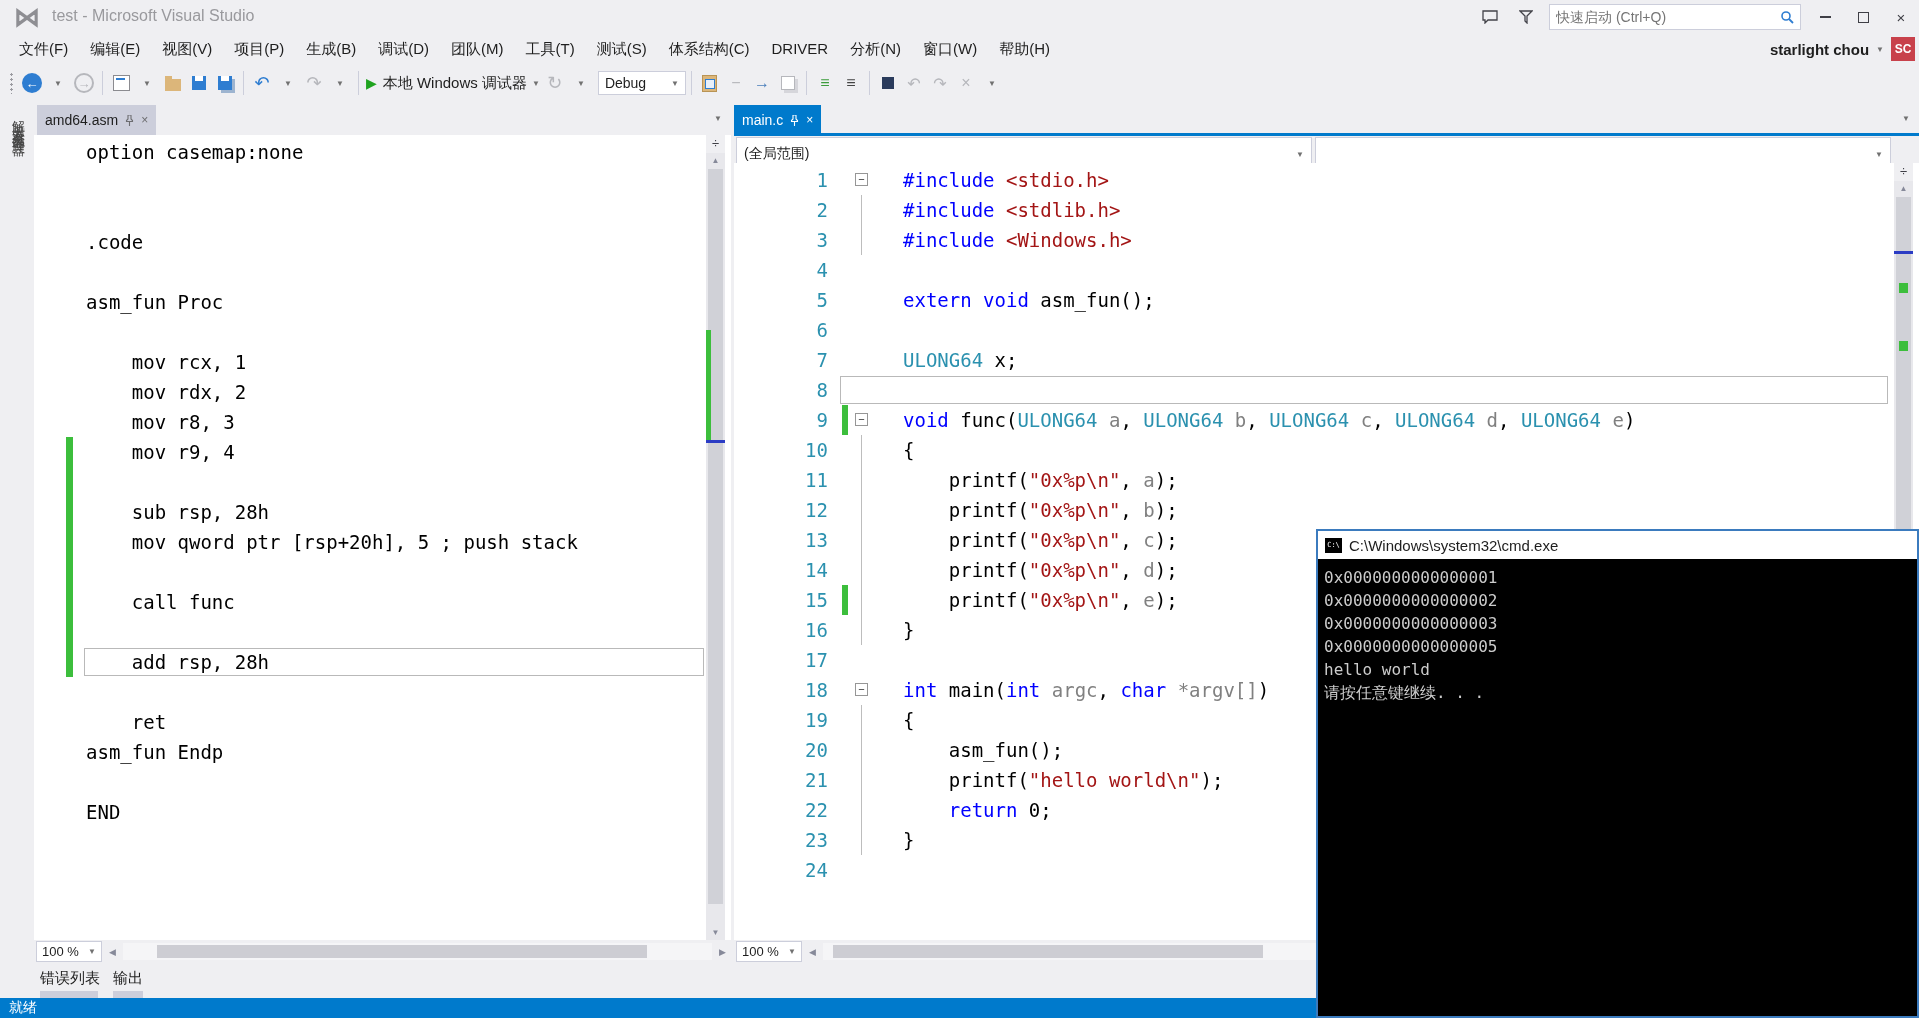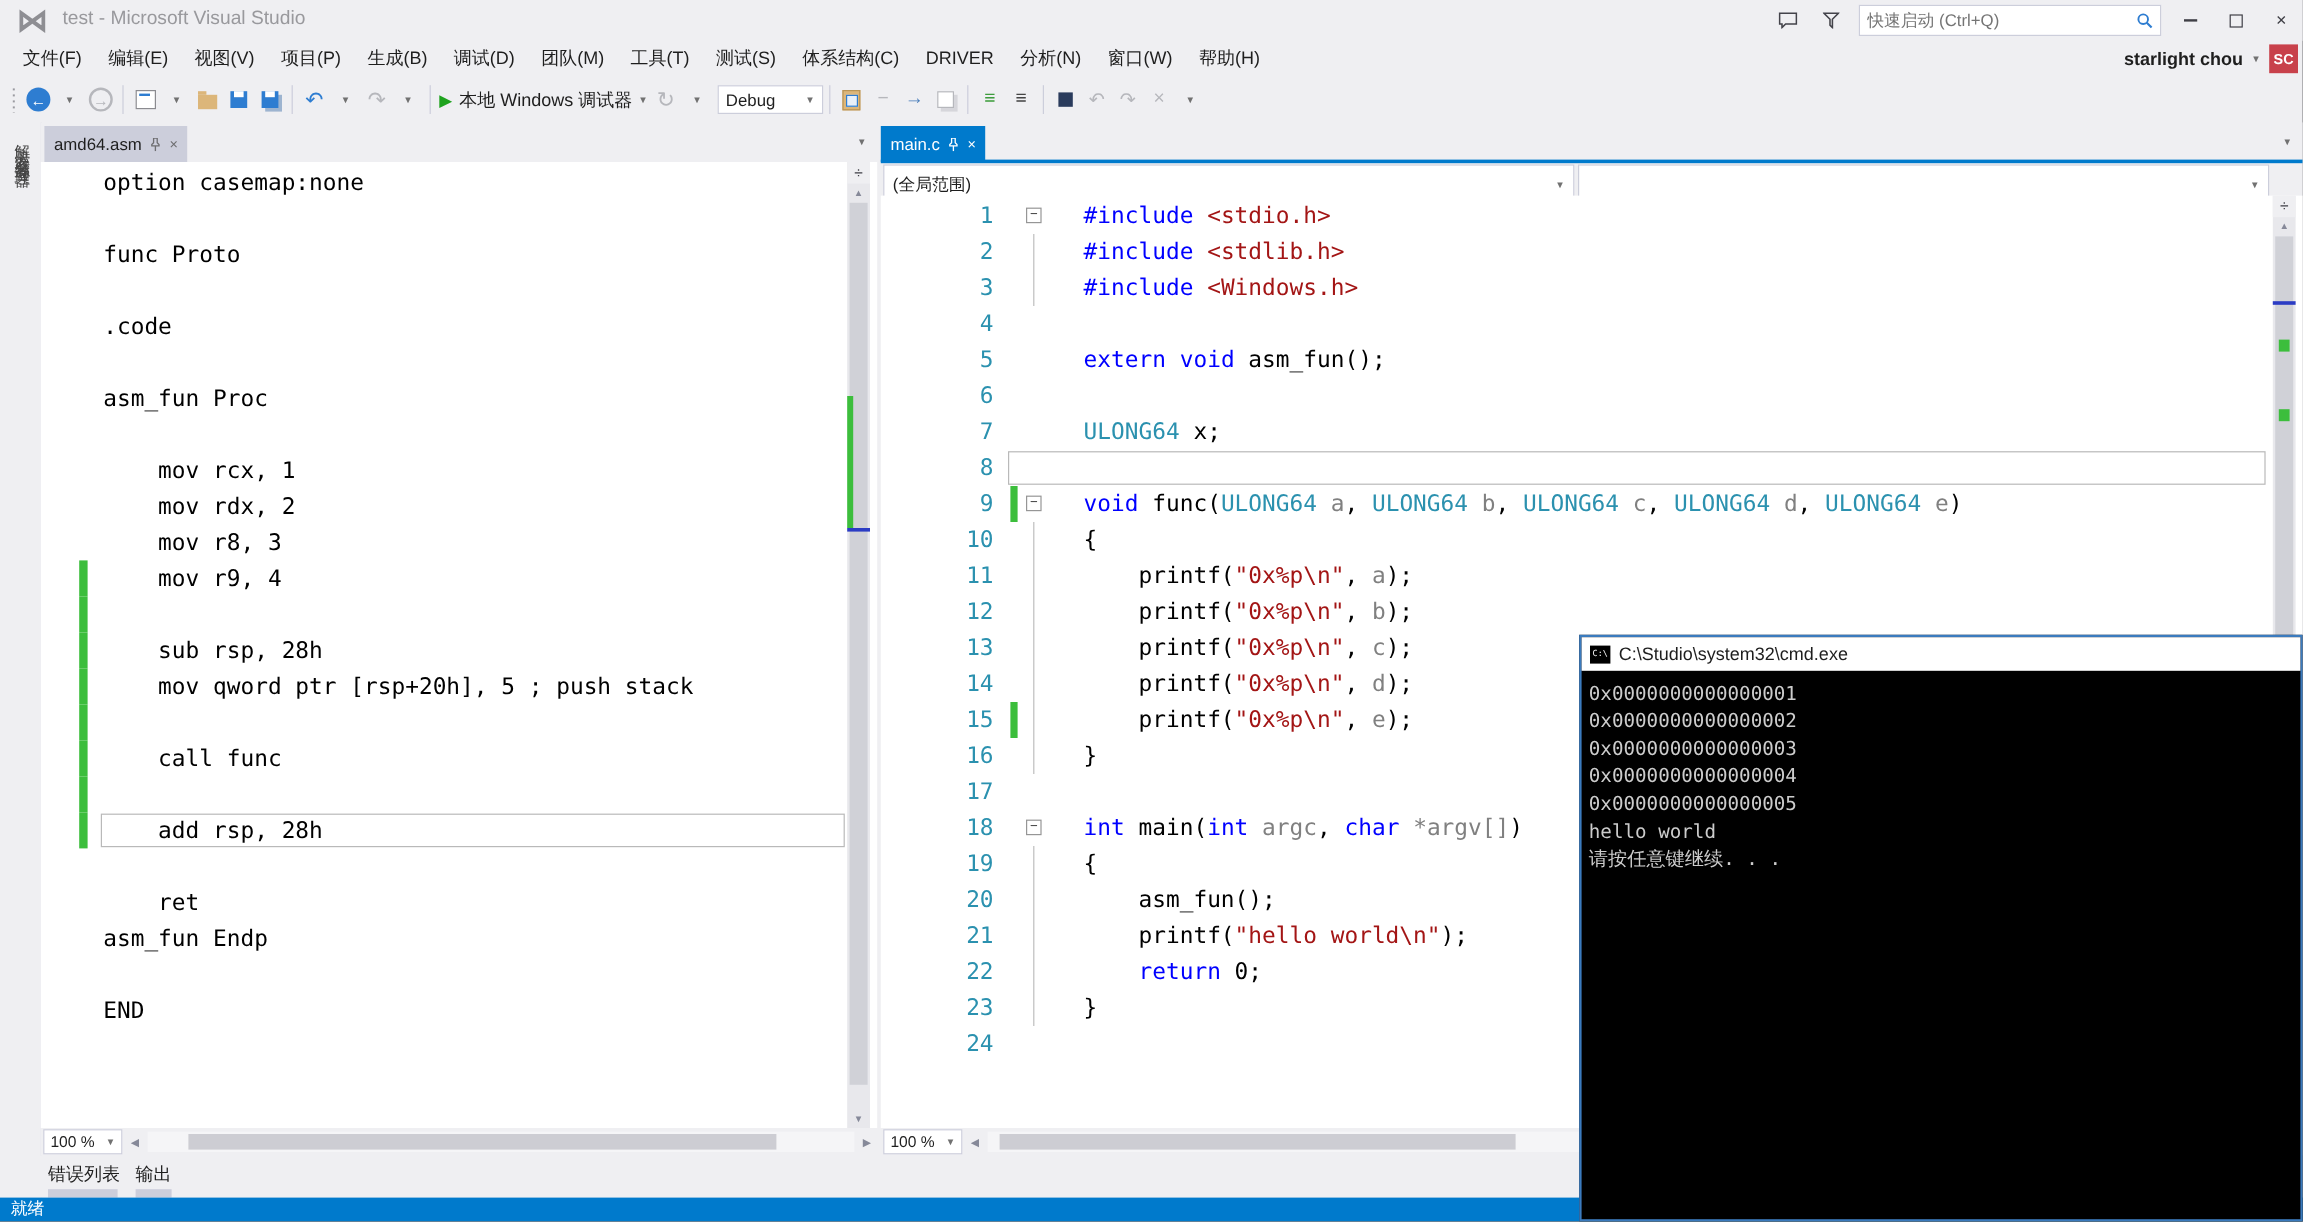--- a/index.html
+++ b/index.html
@@ -288,21 +288,20 @@
             </svg>
         </span>
         <span class="ticon" style="color:#6D6D70;">×</span>
       </div>
       <span class="rowcaret">▼</span>
     </div>
     <div class="editor" id="asm-editor">
       <div class="rows" id="asm-rows">
           <div class="al"><span class="abar"></span><span class="atxt">option casemap:none</span></div>
           <div class="al"><span class="abar"></span><span class="atxt"></span></div>
-          <div class="al"><span class="abar"></span><span class="atxt">func Proto</span></div>
           <div class="al"><span class="abar"></span><span class="atxt"></span></div>
           <div class="al"><span class="abar"></span><span class="atxt">.code</span></div>
           <div class="al"><span class="abar"></span><span class="atxt"></span></div>
           <div class="al"><span class="abar"></span><span class="atxt">asm_fun Proc</span></div>
           <div class="al"><span class="abar"></span><span class="atxt"></span></div>
           <div class="al"><span class="abar"></span><span class="atxt">    mov rcx, 1</span></div>
           <div class="al"><span class="abar"></span><span class="atxt">    mov rdx, 2</span></div>
           <div class="al"><span class="abar"></span><span class="atxt">    mov r8, 3</span></div>
           <div class="al green"><span class="abar"></span><span class="atxt">    mov r9, 4</span></div>
           <div class="al green"><span class="abar"></span><span class="atxt"></span></div>
@@ -410,27 +409,26 @@
       <div class="htrack">
         <div class="hthumb" style="left:10px;width:430px;"></div>
       </div>
       <div class="harrow">▶</div>
     </div>
   </div>
 
   <div id="cmd">
     <div class="cmd-title">
       <span class="cmd-ic">C:\</span>
-      <span class="t">C:\Studio\system32\cmd.exe</span>
+      <span class="t">C:\Windows\system32\cmd.exe</span>
     </div>
     <div class="cmd-body" id="cmd-body">
         <div class="cmd-line">0x0000000000000001</div>
         <div class="cmd-line">0x0000000000000002</div>
         <div class="cmd-line">0x0000000000000003</div>
-        <div class="cmd-line">0x0000000000000004</div>
         <div class="cmd-line">0x0000000000000005</div>
         <div class="cmd-line">hello world</div>
         <div class="cmd-line">请按任意键继续. . .</div>
       </div>
   </div>
 
   <div class="bottom-tabs">
     <span class="btab" style="left:40px;">错误列表</span>
     <span class="btab" style="left:113px;">输出</span>
     <div class="btab-under" style="left:40px;width:58px;"></div>

